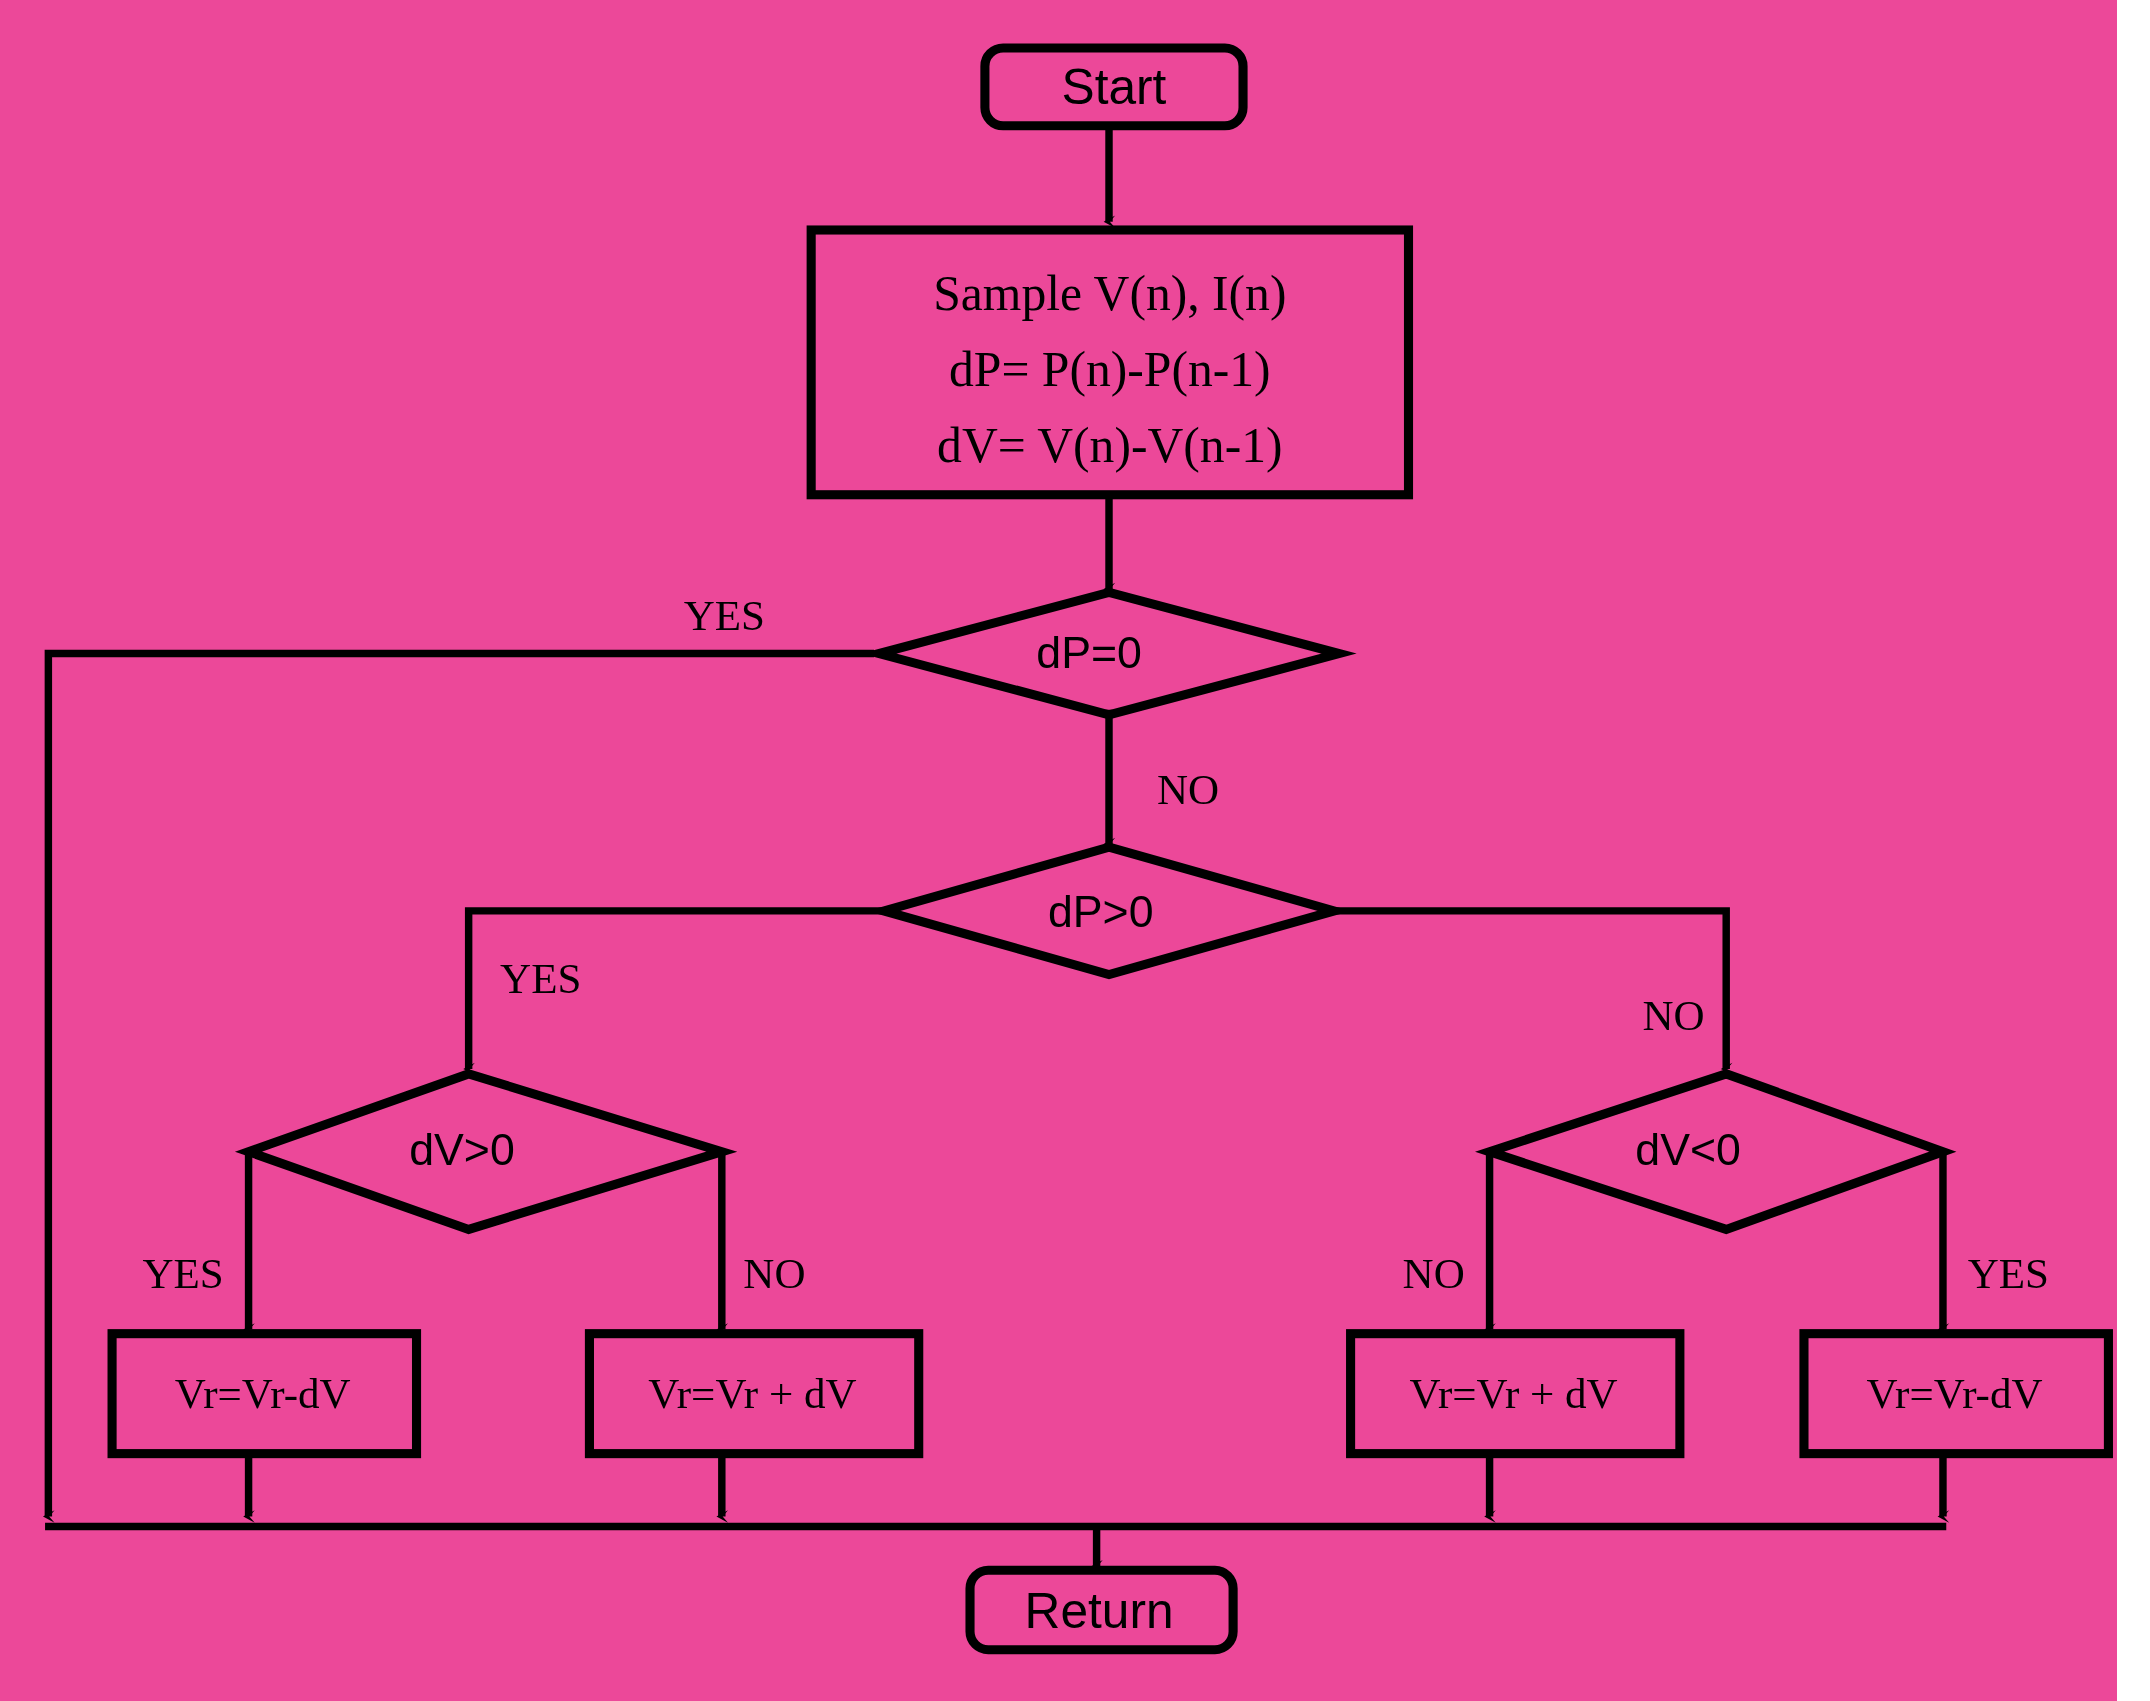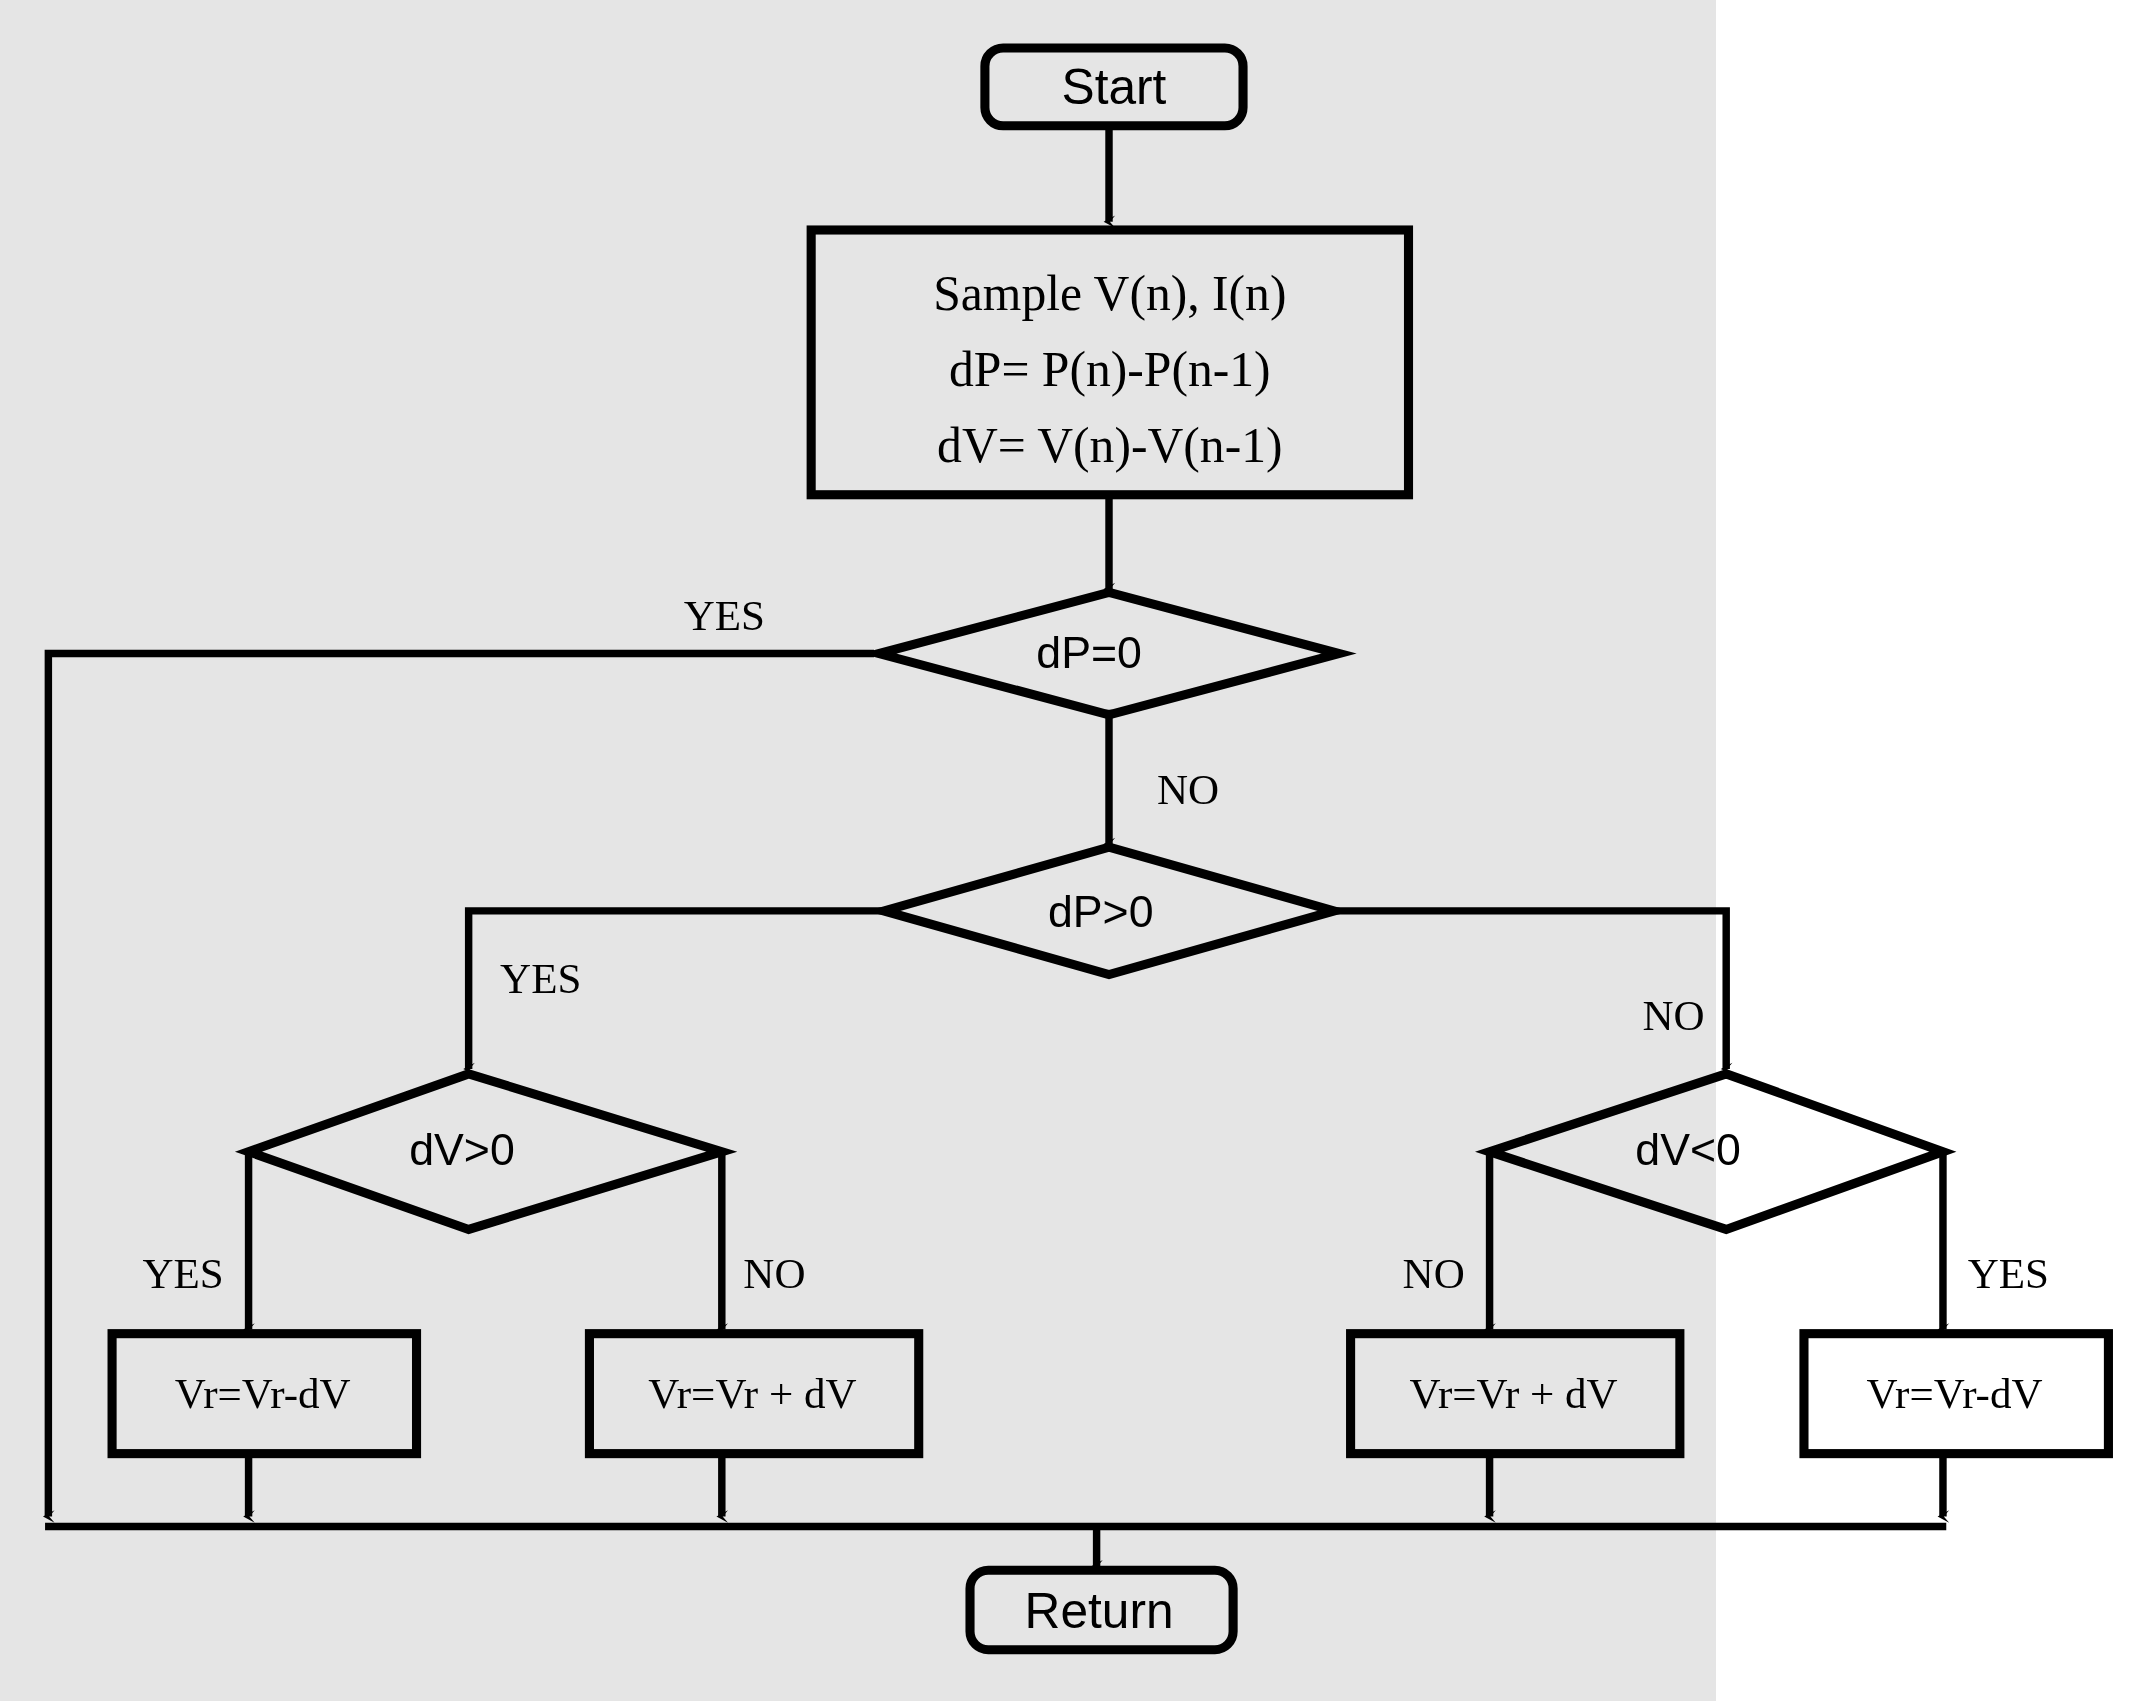--- a/index.html
+++ b/index.html
@@ -1,21 +1,21 @@
 <!DOCTYPE html>
 <html style="font-size:13.2px"><head>
 <meta charset="utf-8">
 <title>MPPT P&amp;O Flowchart</title>
 <style>
   html,body{margin:0;padding:0;background:#ffffff;}
   body{
     font-family:"Liberation Serif", serif;
     width:2151px;height:1701px;overflow:hidden;
   }
-  #canvas{position:relative;width:1716px;height:1701px;background:#e5e5e5;}
+  #canvas{position:relative;width:2117px;height:1701px;background:#ec4899;}
   svg.flow{position:absolute;left:0;top:0;width:2151px;height:1701px;display:block;}
   .shape-fill{fill:#ffffff;}
   .shape-stroke{stroke:#000000;fill:none;}
   .conn{stroke:#000000;fill:none;stroke-linecap:butt;stroke-linejoin:miter;}
   text{fill:#000000;}
   .t-terminal{font-family:"Liberation Sans", sans-serif;font-size:60px;}
   .t-proc{font-family:"Liberation Serif", serif;font-size:60px;}
   .t-dec{font-family:"Liberation Sans", sans-serif;font-size:54px;}
   .t-box{font-family:"Liberation Serif", serif;font-size:52px;}
   .t-label{font-family:"Liberation Serif", serif;font-size:52px;}

